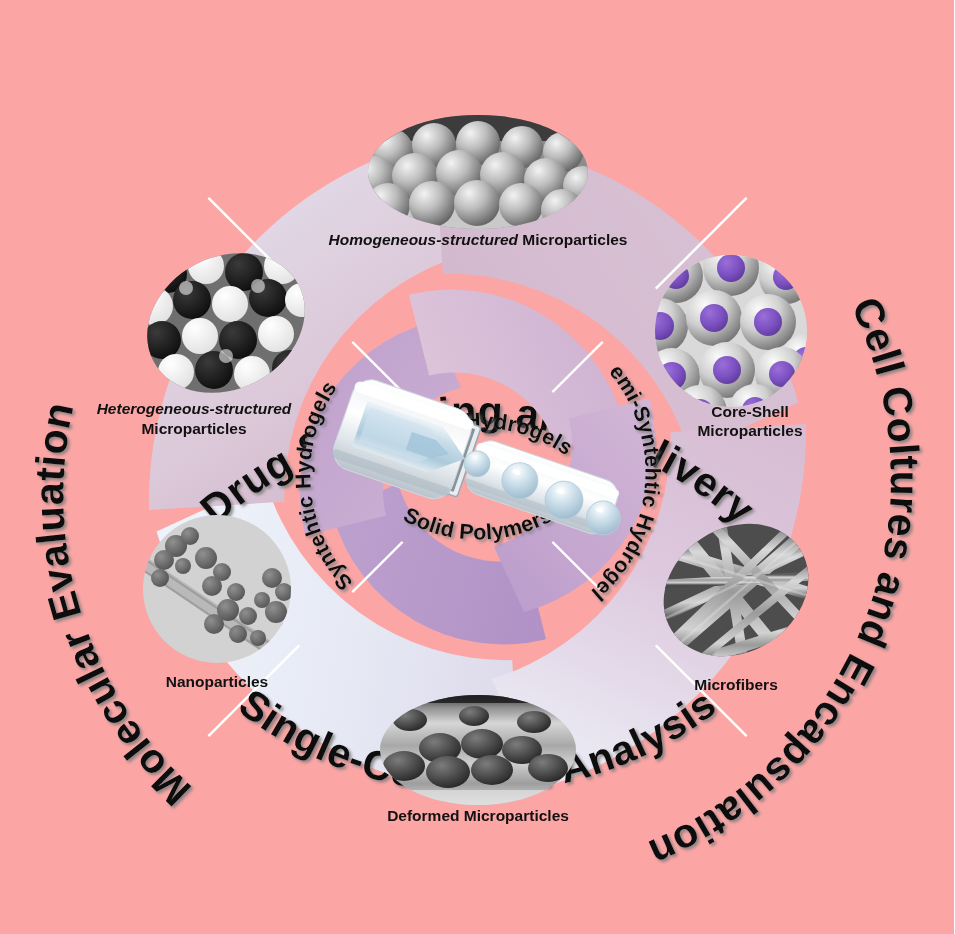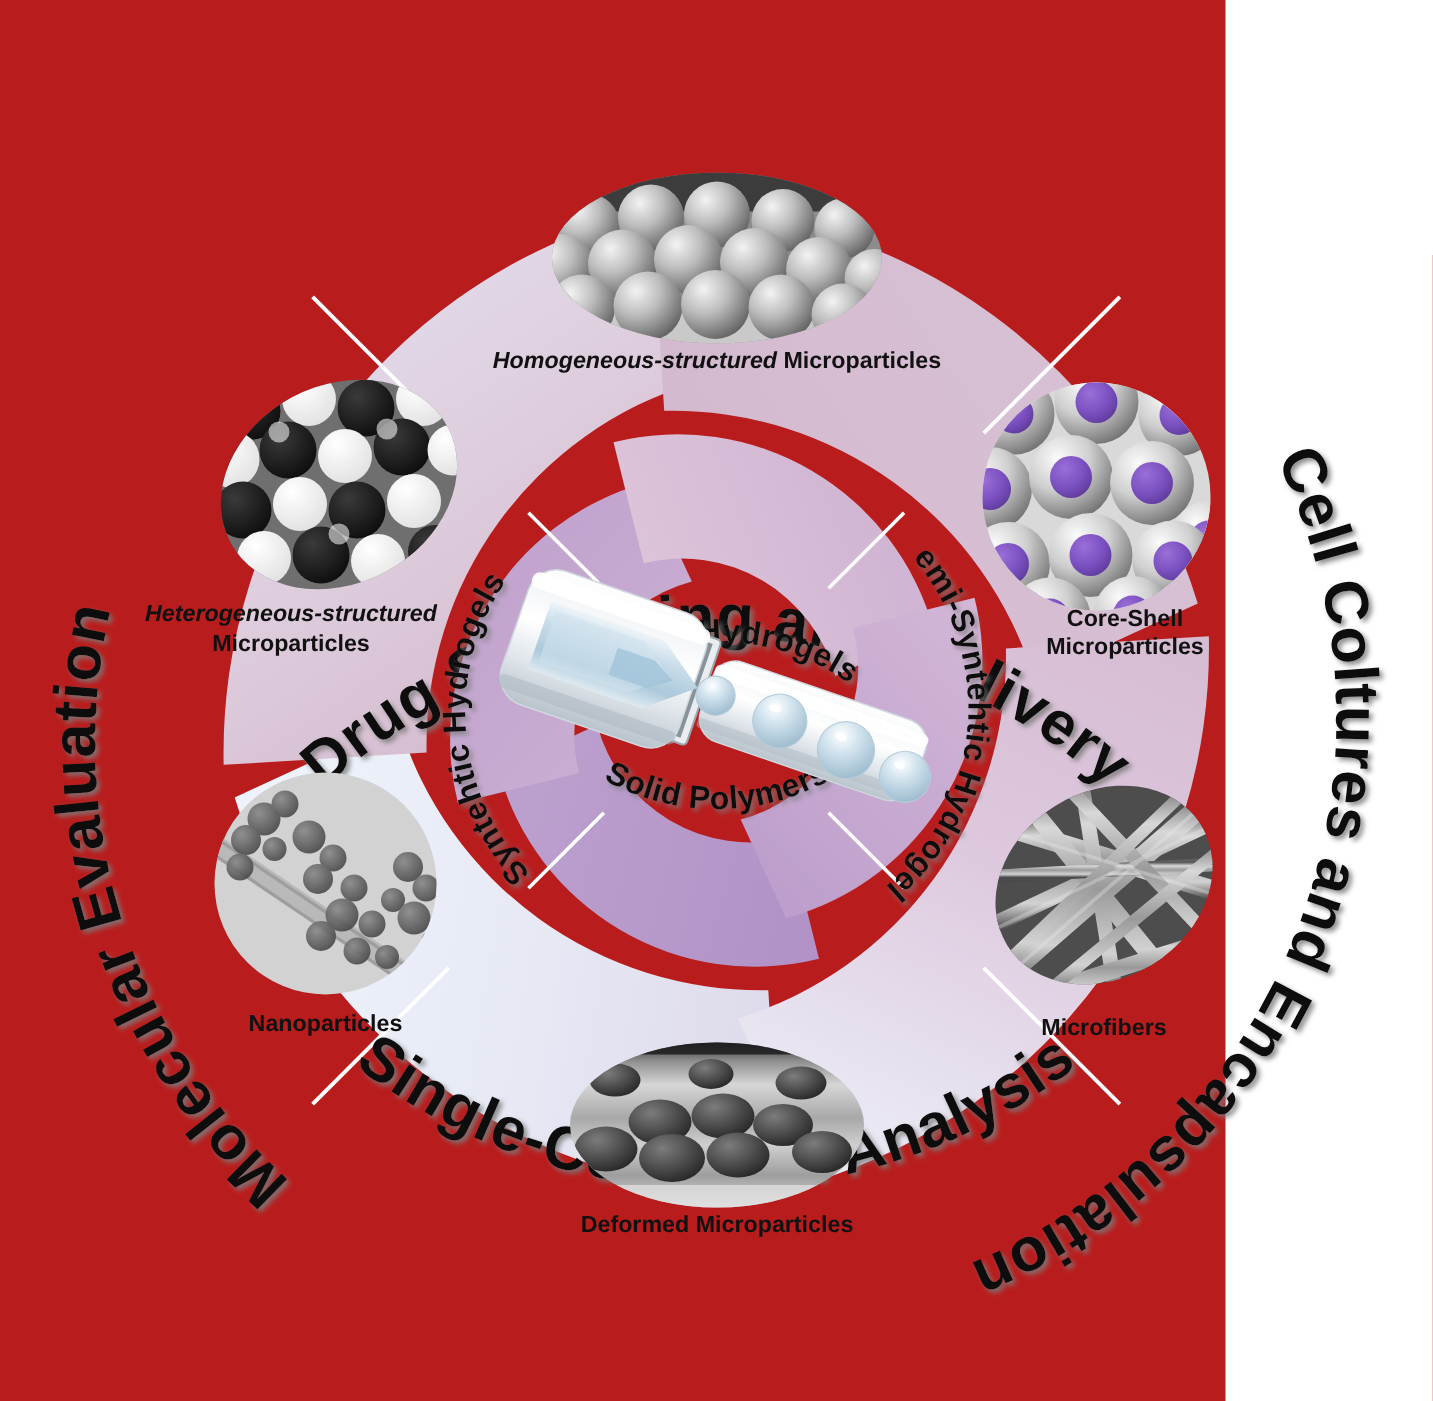--- a/index.html
+++ b/index.html
@@ -1,18 +1,18 @@
 <!DOCTYPE html>
 <html><head>
 <meta charset="utf-8">
 <style>
   html,body{margin:0;padding:0;background:#fff;}
   body{width:955px;height:934px;overflow:hidden;
        font-family:"Liberation Sans", sans-serif;}
-  #stage{position:relative;width:817px;height:934px;background:#b91c1c;}
+  #stage{position:relative;width:954px;height:934px;background:#fca5a5;}
   svg#fig{position:absolute;left:0;top:0;width:955px;height:934px;display:block;}
   .ringtext{font-family:"Liberation Sans", sans-serif;font-weight:700;fill:#0d0d0d;}
   .outerlabel{font-size:41px;letter-spacing:0.5px;}
   .innerlabel{font-size:21.5px;letter-spacing:0.2px;}
   .caption{font-family:"Liberation Sans", sans-serif;font-size:15.5px;fill:#111;font-weight:600;}
   .caption.ital{font-style:italic;}
 </style>
 </head>
 <body>
 

